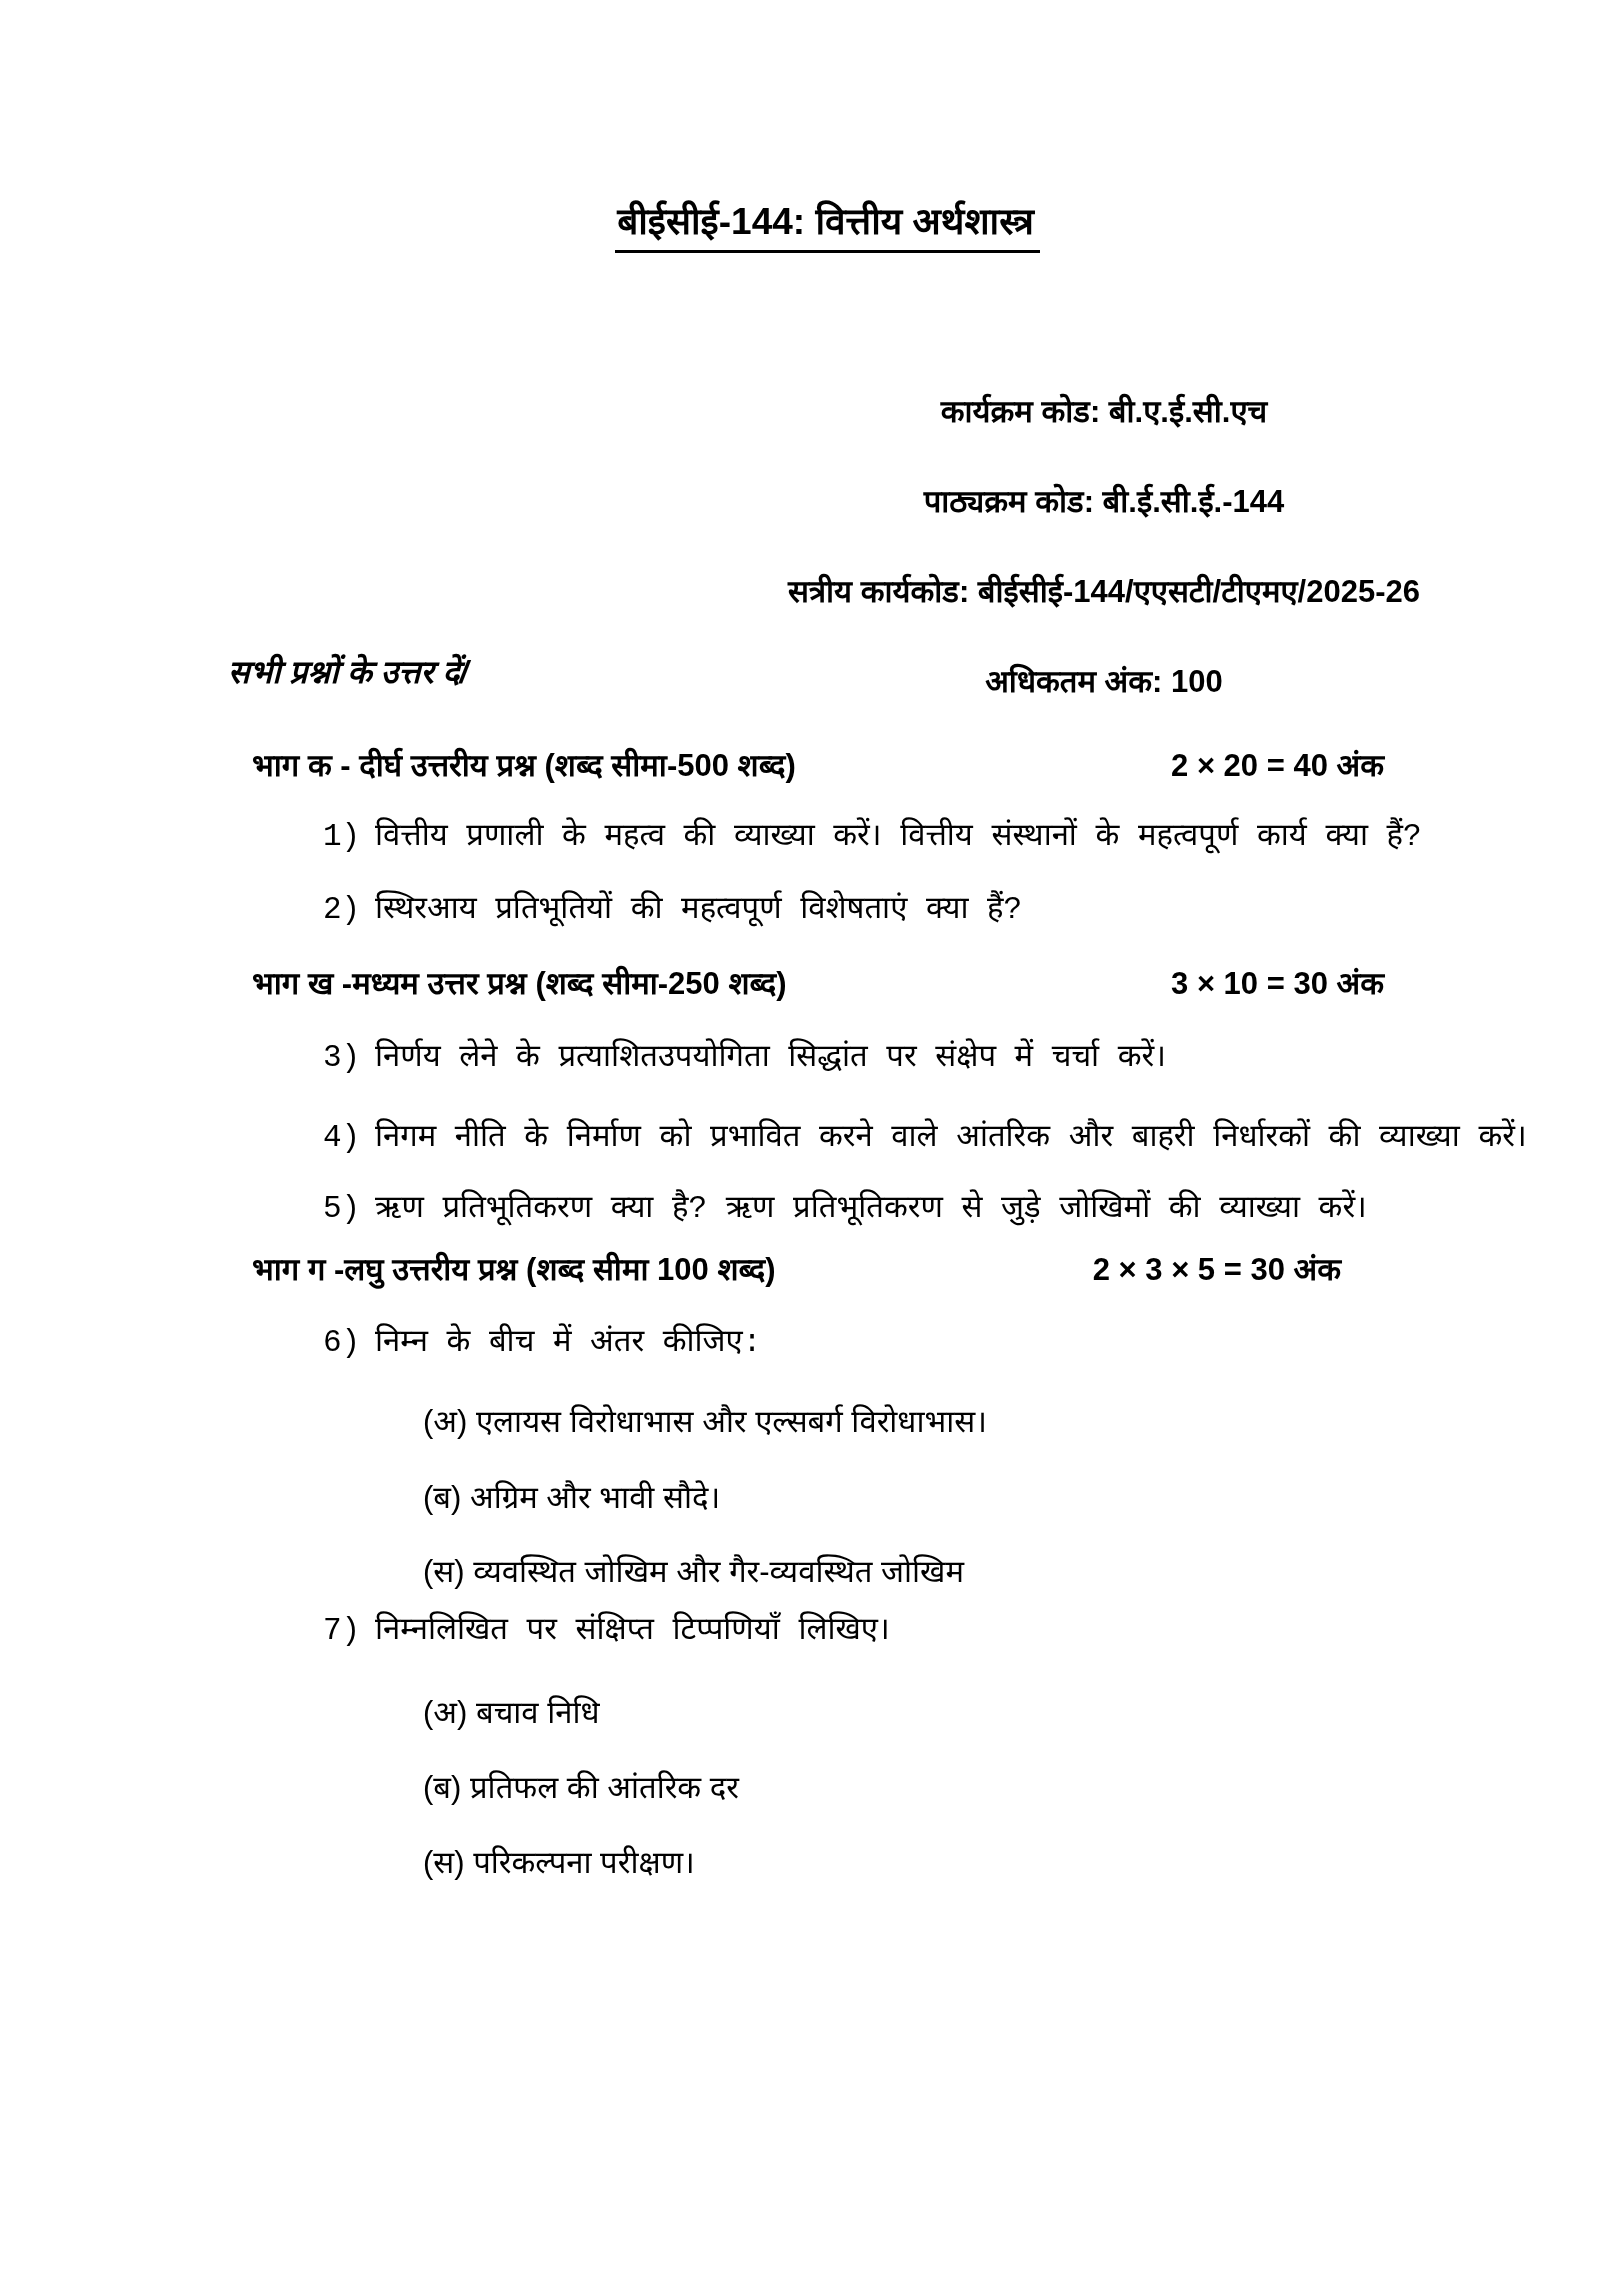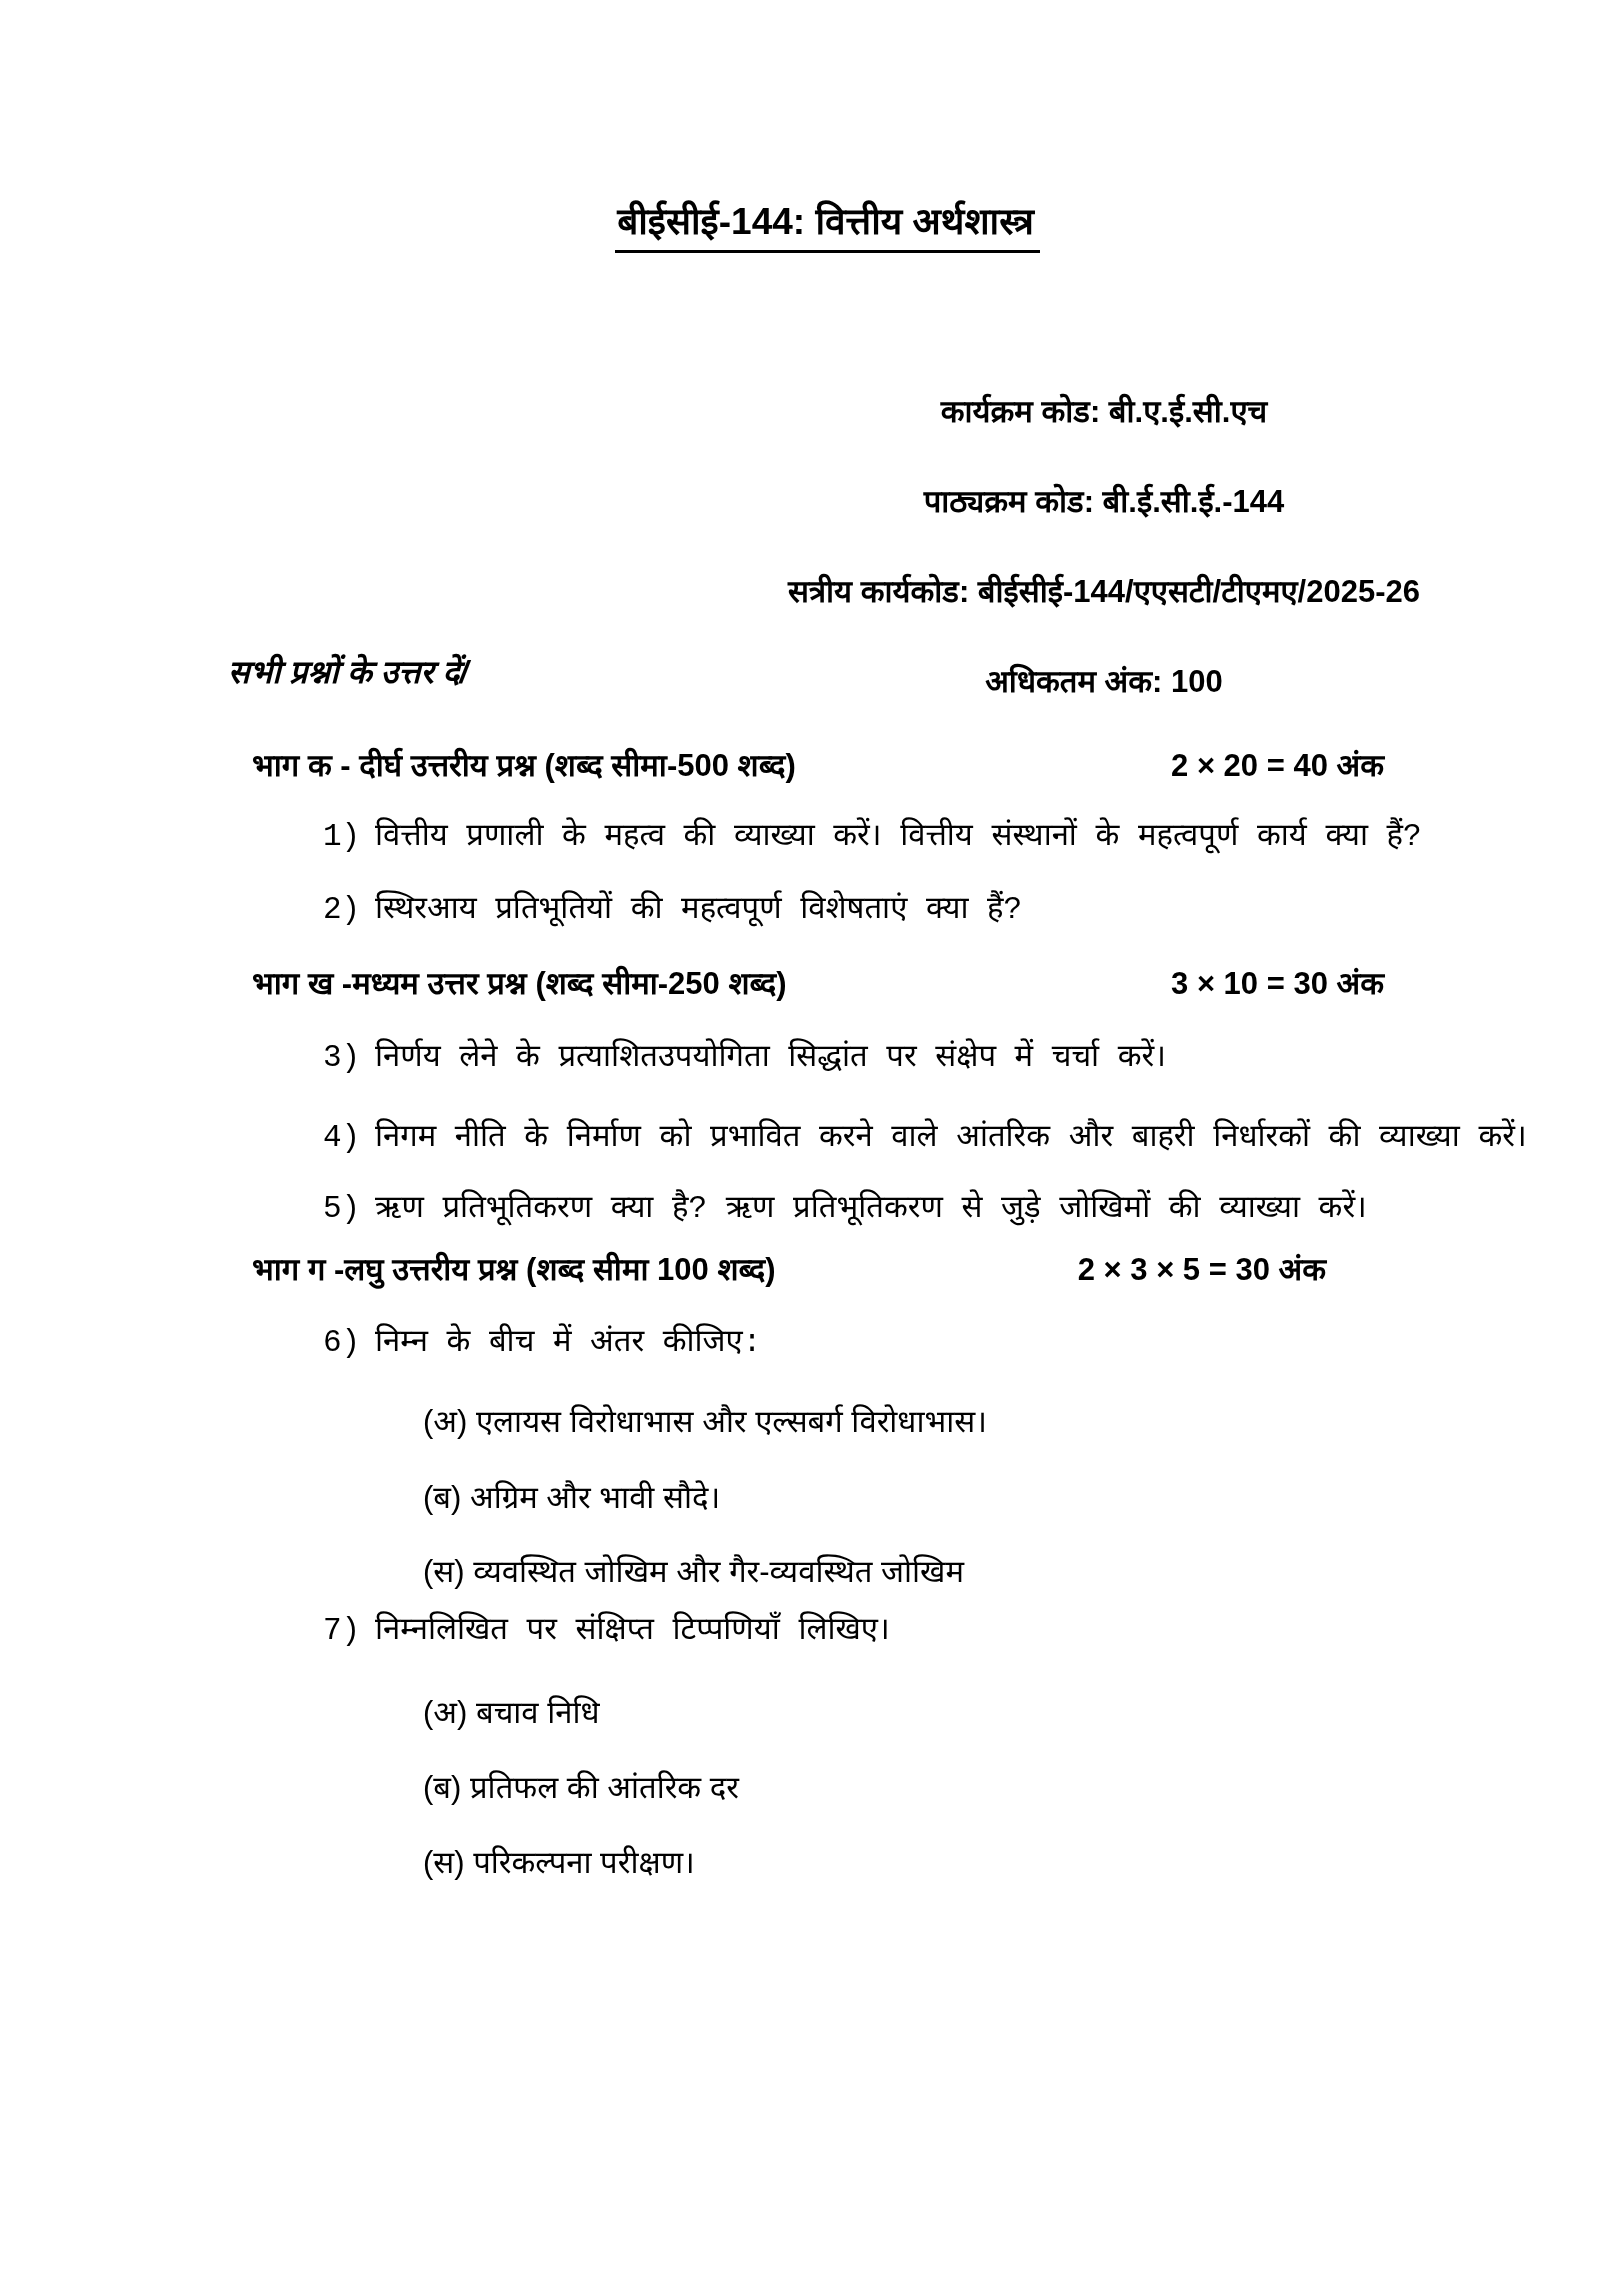--- a/index.html
+++ b/index.html
@@ -37,21 +37,21 @@
   }
 
   .section-row {
     position: absolute; left: 204px; right: 223px;
     display: flex; justify-content: space-between; align-items: baseline;
     font-size: 31px; font-weight: bold; line-height: 1.2;
     white-space: nowrap;
   }
   .section-heading { white-space: nowrap; }
   .section-marks { white-space: nowrap; }
-  .marks-inset { margin-right: 58px; }
+  .marks-inset { margin-right: 43px; }
 
   .question {
     position: absolute; left: 275px; right: 196px;
     font-size: 31px; font-weight: normal; line-height: 1.25;
     white-space: nowrap;
     font-family: Liberation Mono, monospace;
   }
   .qnum { display: inline-block; width: 52px; }
 
   .subitem {

